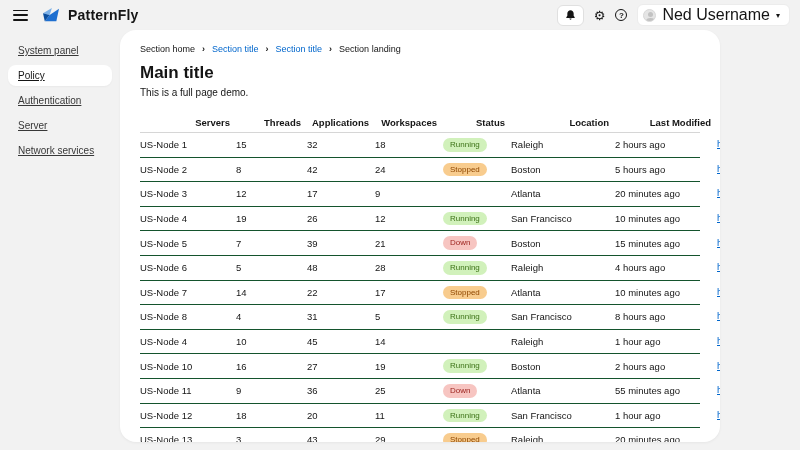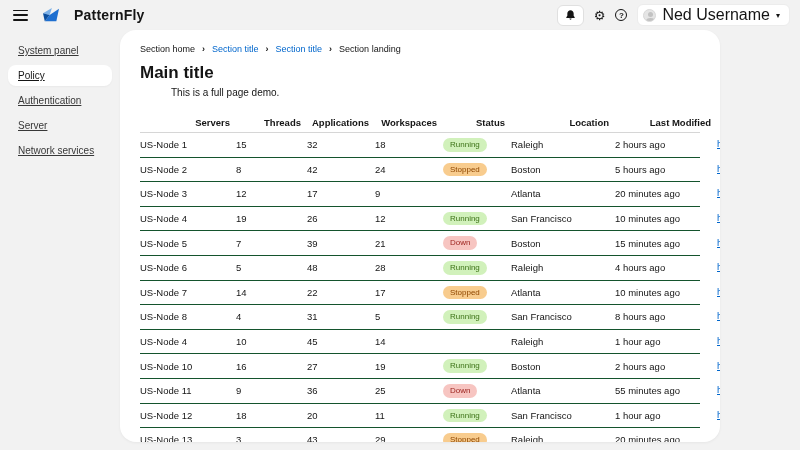--- a/index.html
+++ b/index.html
@@ -10,21 +10,21 @@
     color:#151515;
     position:relative;
   }
   
   .masthead {
     position:absolute; top:0; left:0; right:0; height:30px;
     display:flex; align-items:center; padding:0 10px;
   }
   .hamburger { width:15px; height:11px; display:flex; flex-direction:column; justify-content:space-between; cursor:pointer; margin-left:3px; }
   .hamburger span { display:block; height:1.6px; background:#151515; border-radius:1px; }
-  .brand { display:flex; align-items:center; gap:14px; margin-left:14px;text-align:center; }
+  .brand { display:flex; align-items:center; gap:8px; margin-left:14px;text-align:center; }
   .brand-name { font-size:14px; font-weight:700; letter-spacing:0.2px; }
   .masthead-right { margin-left:auto; display:flex; align-items:center; gap:10px; }
   .icon-btn { background:none; border:none; cursor:pointer; display:flex; align-items:center; justify-content:center; padding:0; }
   .bell-btn {
     background:#fff; border:1px solid #e0e0e0; border-radius:6px;
     width:27px; height:21px;
   }
   .gear { font-size:13px; line-height:1; color:#151515; font-family:"DejaVu Sans", sans-serif; }
   .q-circle {
     width:12px; height:12px; border:1.4px solid #151515; border-radius:50%;
@@ -51,21 +51,21 @@
   
   .content {
     position:absolute; top:30px; left:120px; width:600px; height:412px;
     background:#fff; border-radius:16px; box-shadow:0 1px 3px rgba(0,0,0,0.05);
     padding:14px 20px 0 20px; overflow:hidden;
   }
   .breadcrumb { display:flex; align-items:center; gap:7px; font-size:9px; color:#151515; }
   .crumb-link { color:#0066cc; cursor:pointer; }
   .crumb-sep { font-size:9px; color:#151515; font-weight:700; }
   .page-title { font-size:17px; font-weight:700; margin-top:9px; }
-  .page-subtitle { font-size:10px; margin-top:4px; color:#151515;margin-left:31px; }
+  .page-subtitle { font-size:10px; margin-top:4px; color:#151515; }
   
   .table { margin-top:15px; }
   .tr {
     display:grid;
     grid-template-columns:96px 71px 68px 68px 68px 104px 102px 63px;
     align-items:center;
     height:24.6px;
     border-bottom:1px solid #14532d;
     font-size:9.5px;
   }

